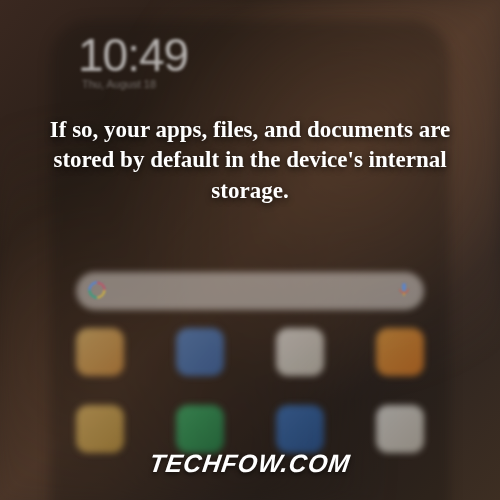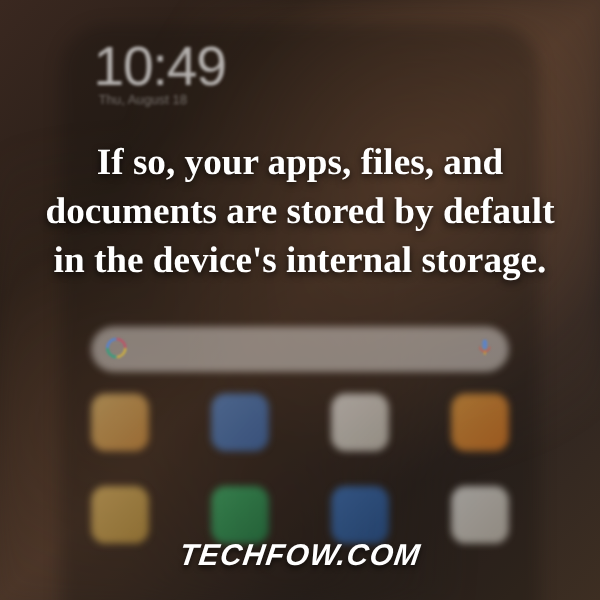--- a/index.html
+++ b/index.html
@@ -104,21 +104,21 @@
     .app-row-2 .app-icon:nth-child(2) { background: linear-gradient(135deg, #3aba6e, #1e8a4a); }
     .app-row-2 .app-icon:nth-child(3) { background: linear-gradient(135deg, #3a78c8, #2458a0); }
     .app-row-2 .app-icon:nth-child(4) { background: linear-gradient(135deg, #f0f0ec, #d4d0c4); }
     .text-overlay {
       position: absolute;
       top: 115px;
       left: 28px;
       right: 28px;
       text-align: center;
       color: #ffffff;
-      font-size: 31px;
+      font-size: 23px;
       line-height: 1.32;
       font-weight: bold;
       text-shadow: 0 2px 6px rgba(0,0,0,0.7);
       z-index: 10;
     }
     .watermark {
       position: absolute;
       bottom: 22px;
       left: 0;
       right: 0;

